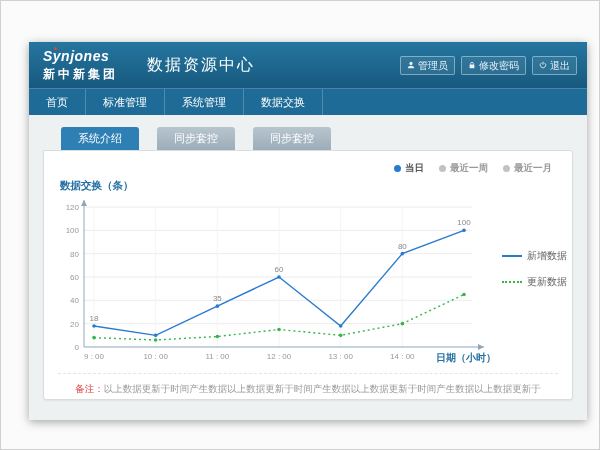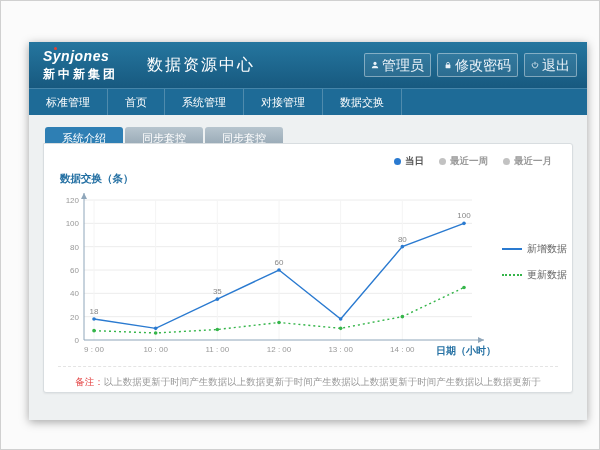--- a/index.html
+++ b/index.html
@@ -21,41 +21,41 @@
     background:linear-gradient(#25769f,#17597f);
   }
   .logo { position:relative; padding-left:4px; min-width:92px; }
   .logo-en { font-style:italic; font-weight:bold; font-size:14px; color:#fff; letter-spacing:.5px; position:relative; }
   .logo-dot { position:absolute; left:15px; top:-1px; width:3px; height:3px; border-radius:50%; background:#e8402f; }
   .logo-cn { font-size:12px; font-weight:bold; color:#fff; letter-spacing:3px; margin-top:2px; }
   .app-title { color:#fff; font-size:16px; letter-spacing:2px; margin-left:16px; }
   .header-actions { margin-left:auto; display:flex; gap:6px; }
   .hbtn {
     display:inline-flex; align-items:center; gap:3px;
-    font-size:14px; color:#eaf2f8;
+    font-size:10px; color:#eaf2f8;
     border:1px solid rgba(255,255,255,.4); background:rgba(255,255,255,.08);
     padding:2px 6px; border-radius:2px; cursor:pointer; line-height:1.3;
   }
   .hbtn svg { width:8px; height:8px; display:block; }
   
   .nav {
     height:27px; display:flex; align-items:stretch;
     background:#1e6b97; border-top:1px solid rgba(255,255,255,.18);
   }
   .nav-item {
     padding:0 17px; line-height:26px; font-size:11px; color:#fff;
     border-right:1px solid rgba(255,255,255,.22); cursor:pointer;
   }
   
   .content { height:305px; padding:12px 14px 0; }
   .tabs { display:flex; gap:2px; margin-left:2px; }
   .tab {
-    min-width:78px; padding:0 10px; text-align:center; line-height:23px; height:16px;
+    min-width:78px; padding:0 10px; text-align:center; line-height:23px; height:23px;
     font-size:11px; color:#fff; cursor:pointer;
-    background:linear-gradient(#b7c5ce,#9cadb9); border-radius:3px 3px 0 0;
+    background:linear-gradient(#b7c5ce,#9cadb9); border-radius:3px 3px 0 0;margin-left:16px;
   }
   .tab.active { background:#2e7fb4; }
   .panel {
     background:#fff; border:1px solid #d8dde0; border-radius:0 3px 3px 3px;
     height:250px; position:relative; display:flex; flex-direction:column;
     box-shadow:0 1px 2px rgba(0,0,0,.06);
   }
   .filters { position:absolute; top:11px; right:20px; display:flex; gap:15px; align-items:center; font-size:9.5px; color:#999;font-weight:bold; }
   .filter-item { display:flex; align-items:center; cursor:pointer; }
   .filter-item.active { color:#555; }
@@ -107,24 +107,23 @@
         <svg viewBox="0 0 10 10">
             <path d="M5,1 v3.5" stroke="currentColor" stroke-width="1.2" fill="none"></path>
             <path d="M3,2.4 a3.4,3.4 0 1 0 4,0" fill="none" stroke="currentColor" stroke-width="1"></path>
           </svg>
         <span>退出</span>
       </span>
     </div>
   </div>
 
   <div class="nav">
+    <span class="nav-item">首页</span>
     <span class="nav-item">标准管理</span>
-    <span class="nav-item">首页</span>
     <span class="nav-item">系统管理</span>
-    <span class="nav-item">对接管理</span>
     <span class="nav-item">数据交换</span>
   </div>
 
   <div class="content">
     <div class="tabs">
       <div class="tab active">系统介绍</div>
       <div class="tab">同步套控</div>
       <div class="tab">同步套控</div>
     </div>
 

